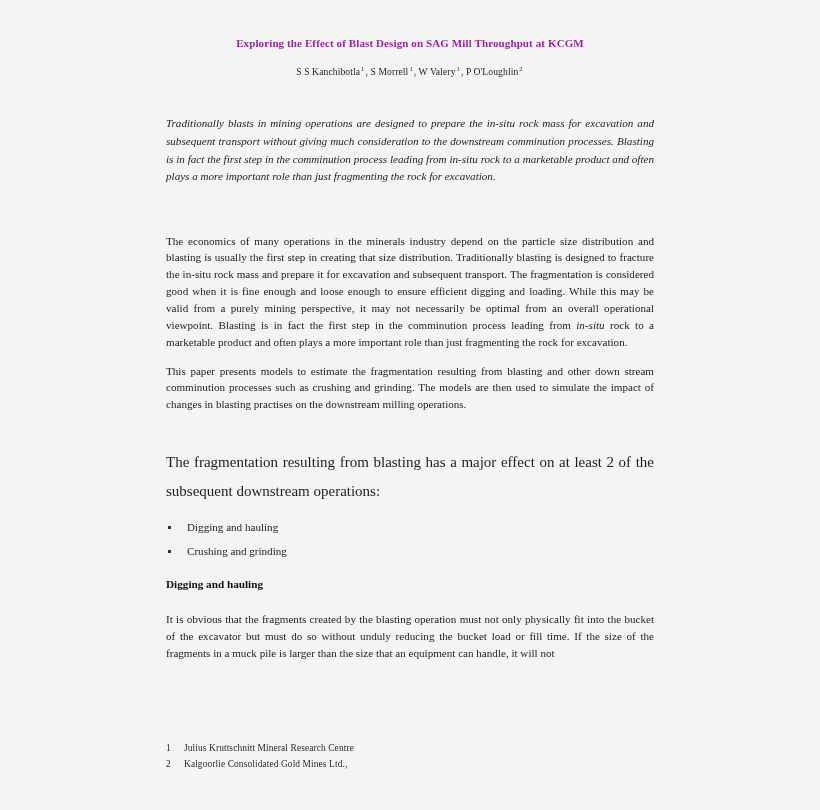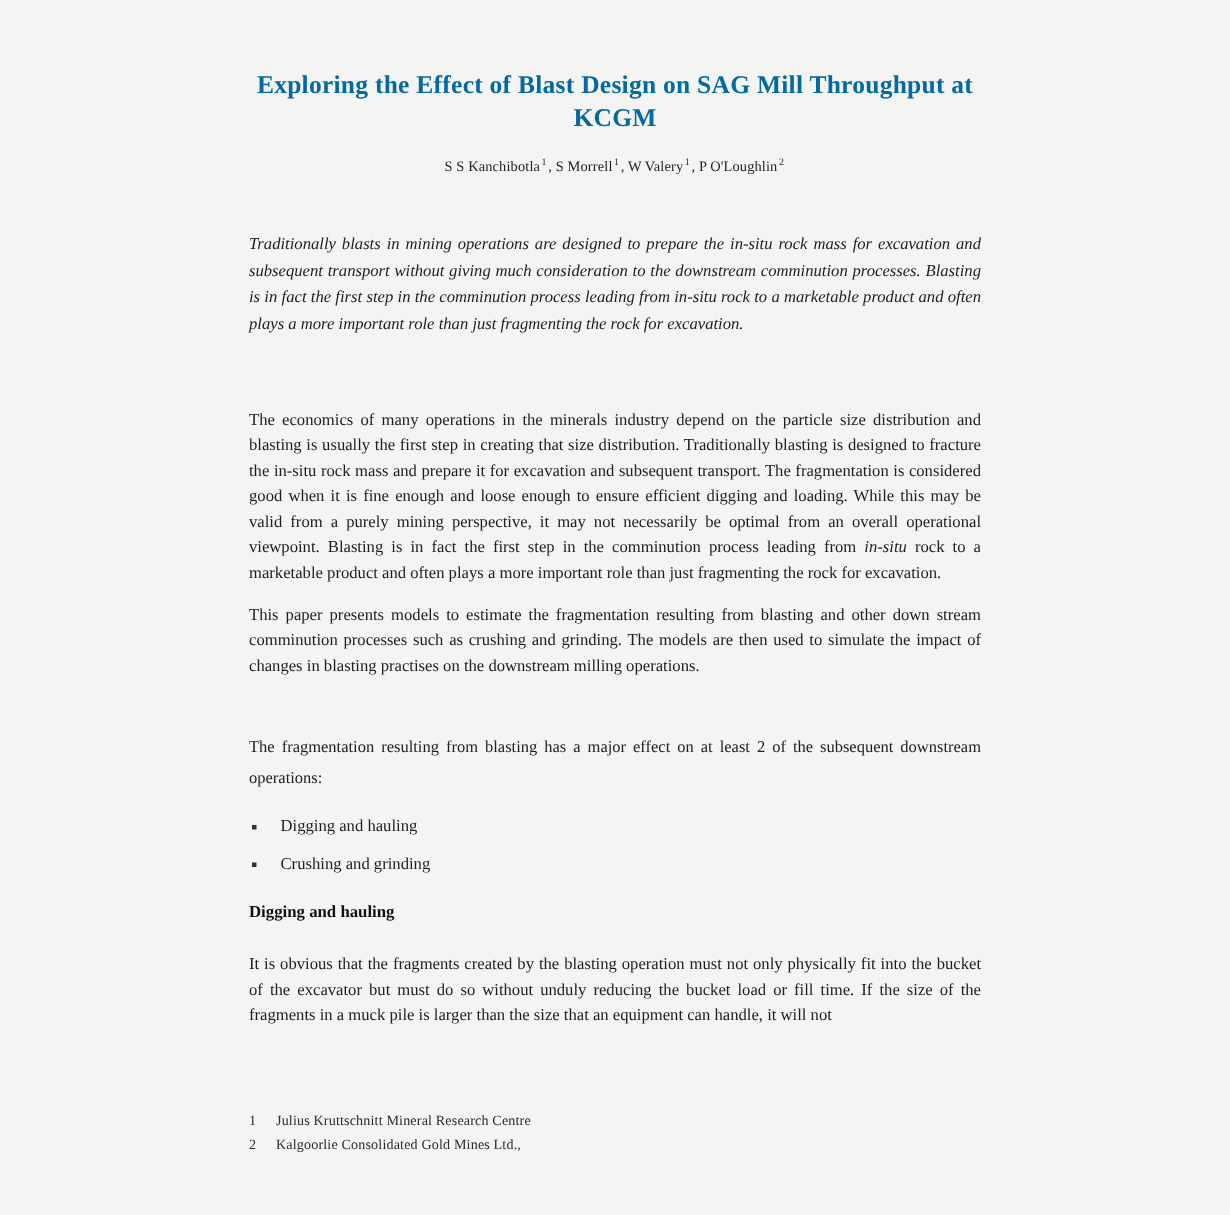--- a/index.html
+++ b/index.html
@@ -21,28 +21,28 @@
     box-sizing: border-box;
     padding: 0;
   }
   .content {
     position: absolute;
     left: 166px;
     top: 0;
     width: 488px;
   }
   .doc-title {
-    font-size: 17px;
+    font-size: 11px;
     font-weight: bold;
     text-align: center;
     letter-spacing: 0.01em;
     margin: 0;
-    padding-top: 46px;
+    padding-top: 36px;
     line-height: 1.3;
-    color: #0369a1;
+    color: #a21caf;
   }
   .authors {
     font-size: 9.6px;
     text-align: center;
     margin: 0;
     padding-top: 15px;
     color: #1f1f1f;
     letter-spacing: 0.01em;
   }
   .authors sup {
@@ -75,21 +75,21 @@
   }
   p.abstract-text {
     font-size: 11.1px;
     line-height: 1.58;
     text-align: justify;
     font-style: italic;
     margin: 0;
     color: #1d1d1d;
   }
   p.loose-text {
-    font-size: 11px;
+    font-size: 15px;
     line-height: 1.95;
     text-align: justify;
     margin: 0;
     color: #1d1d1d;
   }
   .bullet-list {
     margin: 0;
     padding: 0;
     list-style: none;
   }

